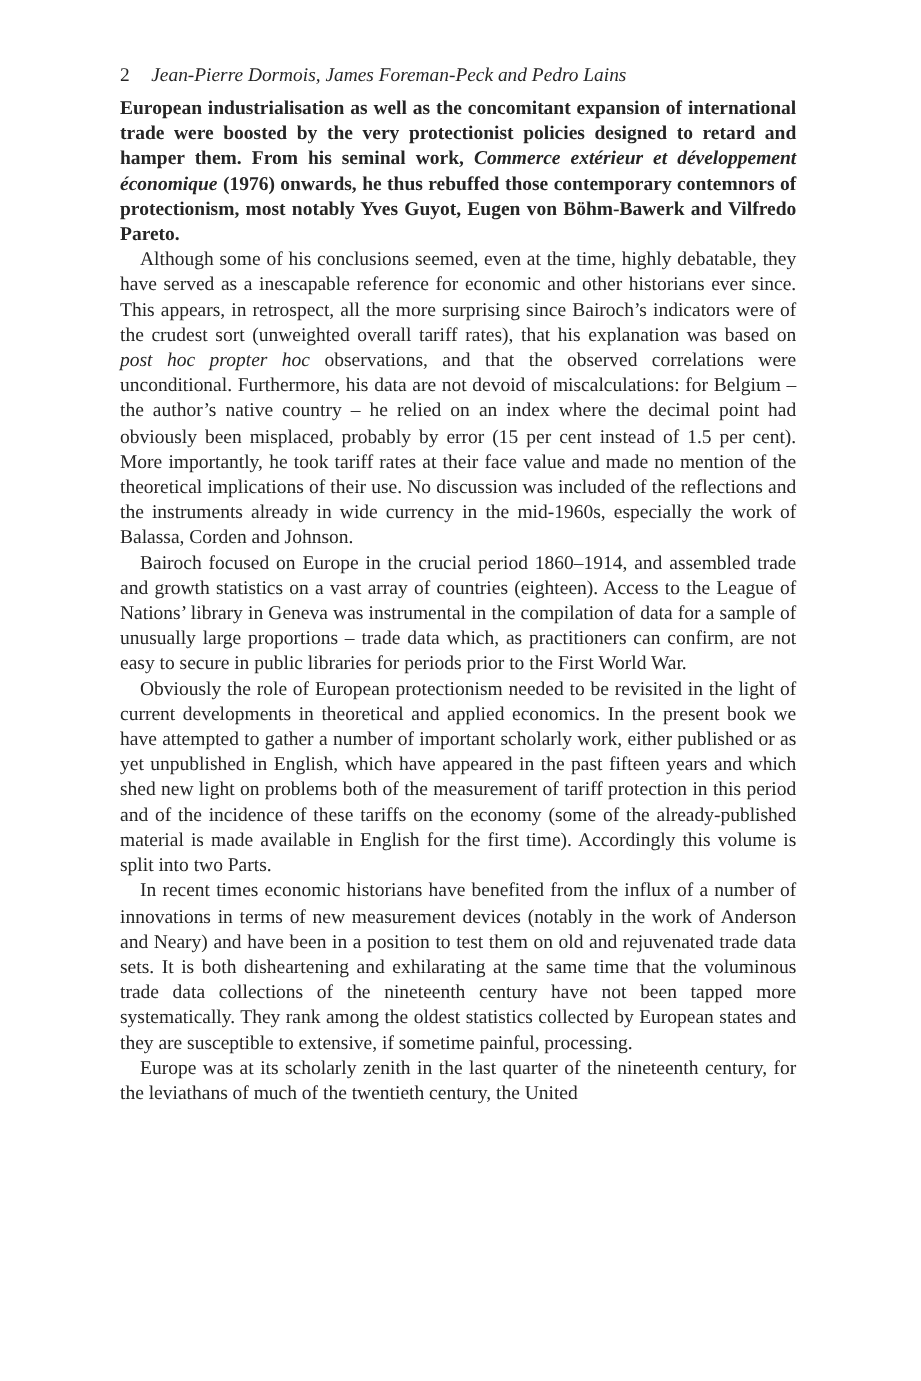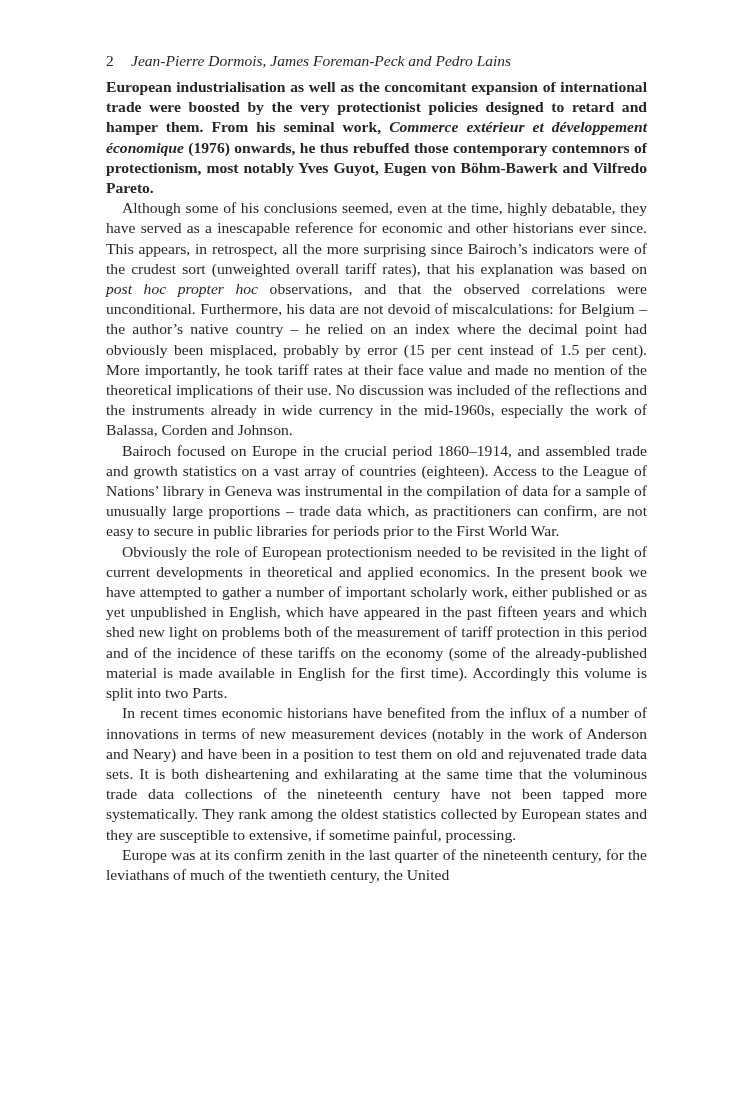--- a/index.html
+++ b/index.html
@@ -10,21 +10,21 @@
     body {
       width: 737px;
       height: 1105px;
       position: relative;
       overflow: hidden;
       font-family: "Liberation Serif", "DejaVu Serif", serif;
       color: #262626;
     }
     .page {
       position: absolute;
-      left: 106px;
+      left: 96px;
       top: 51px;
       width: 541px;
     }
     .running-head {
       font-size: 15.5px;
       line-height: 20px;
       height: 20px;
       margin-bottom: 6px;
       white-space: nowrap;
     }
@@ -66,15 +66,15 @@
     <p class="first"><span>European industrialisation as well as the concomitant expansion of inter­national trade were boosted by the very protectionist policies designed to retard and hamper them. From his seminal work, </span><em>Commerce extérieur et développement économique</em><span> (1976) onwards, he thus rebuffed those contemporary contemnors of protectionism, most notably Yves Guyot, Eugen von Böhm-Bawerk and Vilfredo Pareto.</span></p>
 
     <p><span>Although some of his conclusions seemed, even at the time, highly debatable, they have served as a inescapable reference for economic and other historians ever since. This appears, in retrospect, all the more surprising since Bairoch’s indicators were of the crudest sort (unweighted overall tariff rates), that his explanation was based on </span><em>post hoc propter hoc</em><span> observations, and that the observed correlations were unconditional. Fur­thermore, his data are not devoid of miscalculations: for Belgium – the author’s native country – he relied on an index where the decimal point had obviously been misplaced, probably by error (15 per cent instead of 1.5 per cent). More importantly, he took tariff rates at their face value and made no mention of the theoretical implications of their use. No discus­sion was included of the reflections and the instruments already in wide currency in the mid-1960s, especially the work of Balassa, Corden and Johnson.</span></p>
 
     <p><span>Bairoch focused on Europe in the crucial period 1860–1914, and assembled trade and growth statistics on a vast array of countries (eighteen). Access to the League of Nations’ library in Geneva was instru­mental in the compilation of data for a sample of unusually large propor­tions – trade data which, as practitioners can confirm, are not easy to secure in public libraries for periods prior to the First World War.</span></p>
 
     <p><span>Obviously the role of European protectionism needed to be revisited in the light of current developments in theoretical and applied economics. In the present book we have attempted to gather a number of important scholarly work, either published or as yet unpublished in English, which have appeared in the past fifteen years and which shed new light on prob­lems both of the measurement of tariff protection in this period and of the incidence of these tariffs on the economy (some of the already-published material is made available in English for the first time). Accord­ingly this volume is split into two Parts.</span></p>
 
     <p><span>In recent times economic historians have benefited from the influx of a number of innovations in terms of new measurement devices (notably in the work of Anderson and Neary) and have been in a position to test them on old and rejuvenated trade data sets. It is both disheartening and exhila­rating at the same time that the voluminous trade data collections of the nineteenth century have not been tapped more systematically. They rank among the oldest statistics collected by European states and they are sus­ceptible to extensive, if sometime painful, processing.</span></p>
 
-    <p><span>Europe was at its confirm zenith in the last quarter of the nineteenth century, for the leviathans of much of the twentieth century, the United</span></p>
+    <p><span>Europe was at its scholarly zenith in the last quarter of the nineteenth century, for the leviathans of much of the twentieth century, the United</span></p>
   </div>
 </div>
 
 </body></html>

